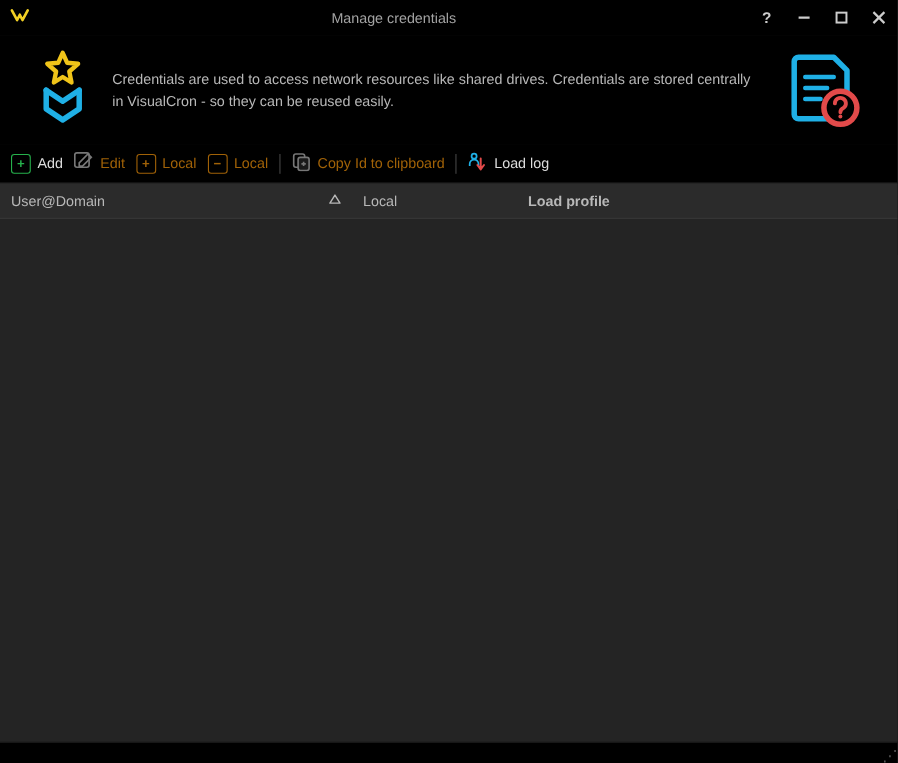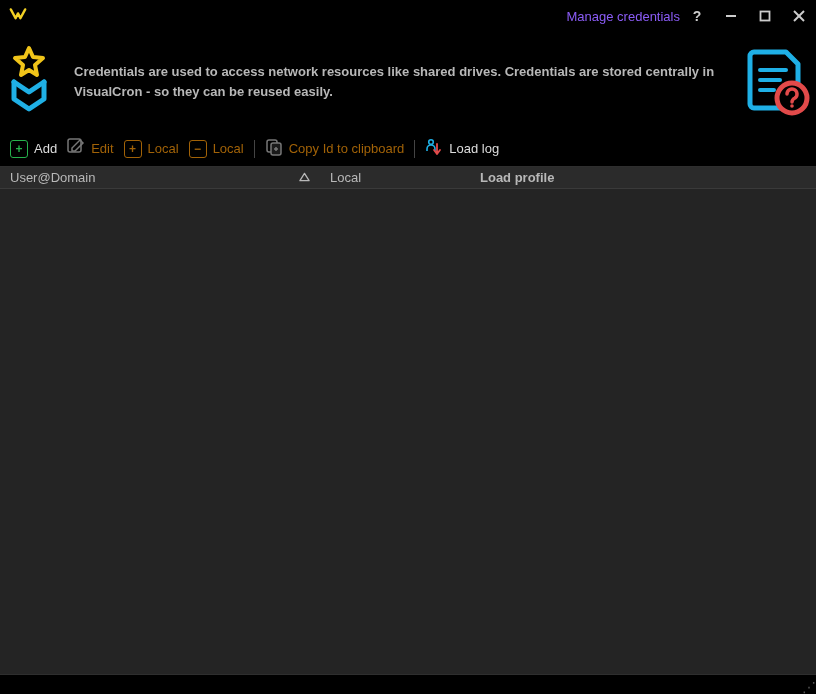--- a/index.html
+++ b/index.html
@@ -17,22 +17,22 @@
     .titlebar {
       height: 32px;
       background: #000;
       display: flex;
       align-items: center;
       padding: 0 8px;
       gap: 8px;
     }
     .titlebar-title {
       flex: 1;
-      text-align: right;
-      color: #8b5cf6;
+      text-align: center;
+      color: #a3a3a3;
       font-size: 13px;
     }
     .titlebar-controls {
       display: flex;
       gap: 16px;
       align-items: center;
     }
     .titlebar-btn {
       width: 18px;
       height: 18px;
@@ -41,24 +41,23 @@
       justify-content: center;
       color: #ccc;
       cursor: pointer;
       font-size: 14px;
       font-weight: bold;
     }
     .info-bar {
       background: #000;
       display: flex;
       align-items: center;
-      padding: 12px 4px;
+      padding: 12px 32px;
       gap: 20px;
       min-height: 92px;
-      font-weight: bold;
     }
     .info-text {
       flex: 1;
       color: #b8b8b8;
       line-height: 1.5;
       font-size: 13px;
     }
     .toolbar {
       background: #000;
       display: flex;
@@ -91,21 +90,21 @@
       align-items: center;
       justify-content: center;
       font-size: 12px;
       line-height: 1;
       font-weight: bold;
     }
     .icon-box.green { color: #26b14c; border-color: #26b14c; }
     .table-header {
       background: #2b2b2b;
       display: flex;
-      height: 22px;
+      height: 32px;
       align-items: center;
       font-size: 13px;
       color: #b8b8b8;
       border-bottom: 1px solid #3a3a3a;
     }
     .col {
       padding: 0 10px;
       display: flex;
       align-items: center;
       gap: 6px;

